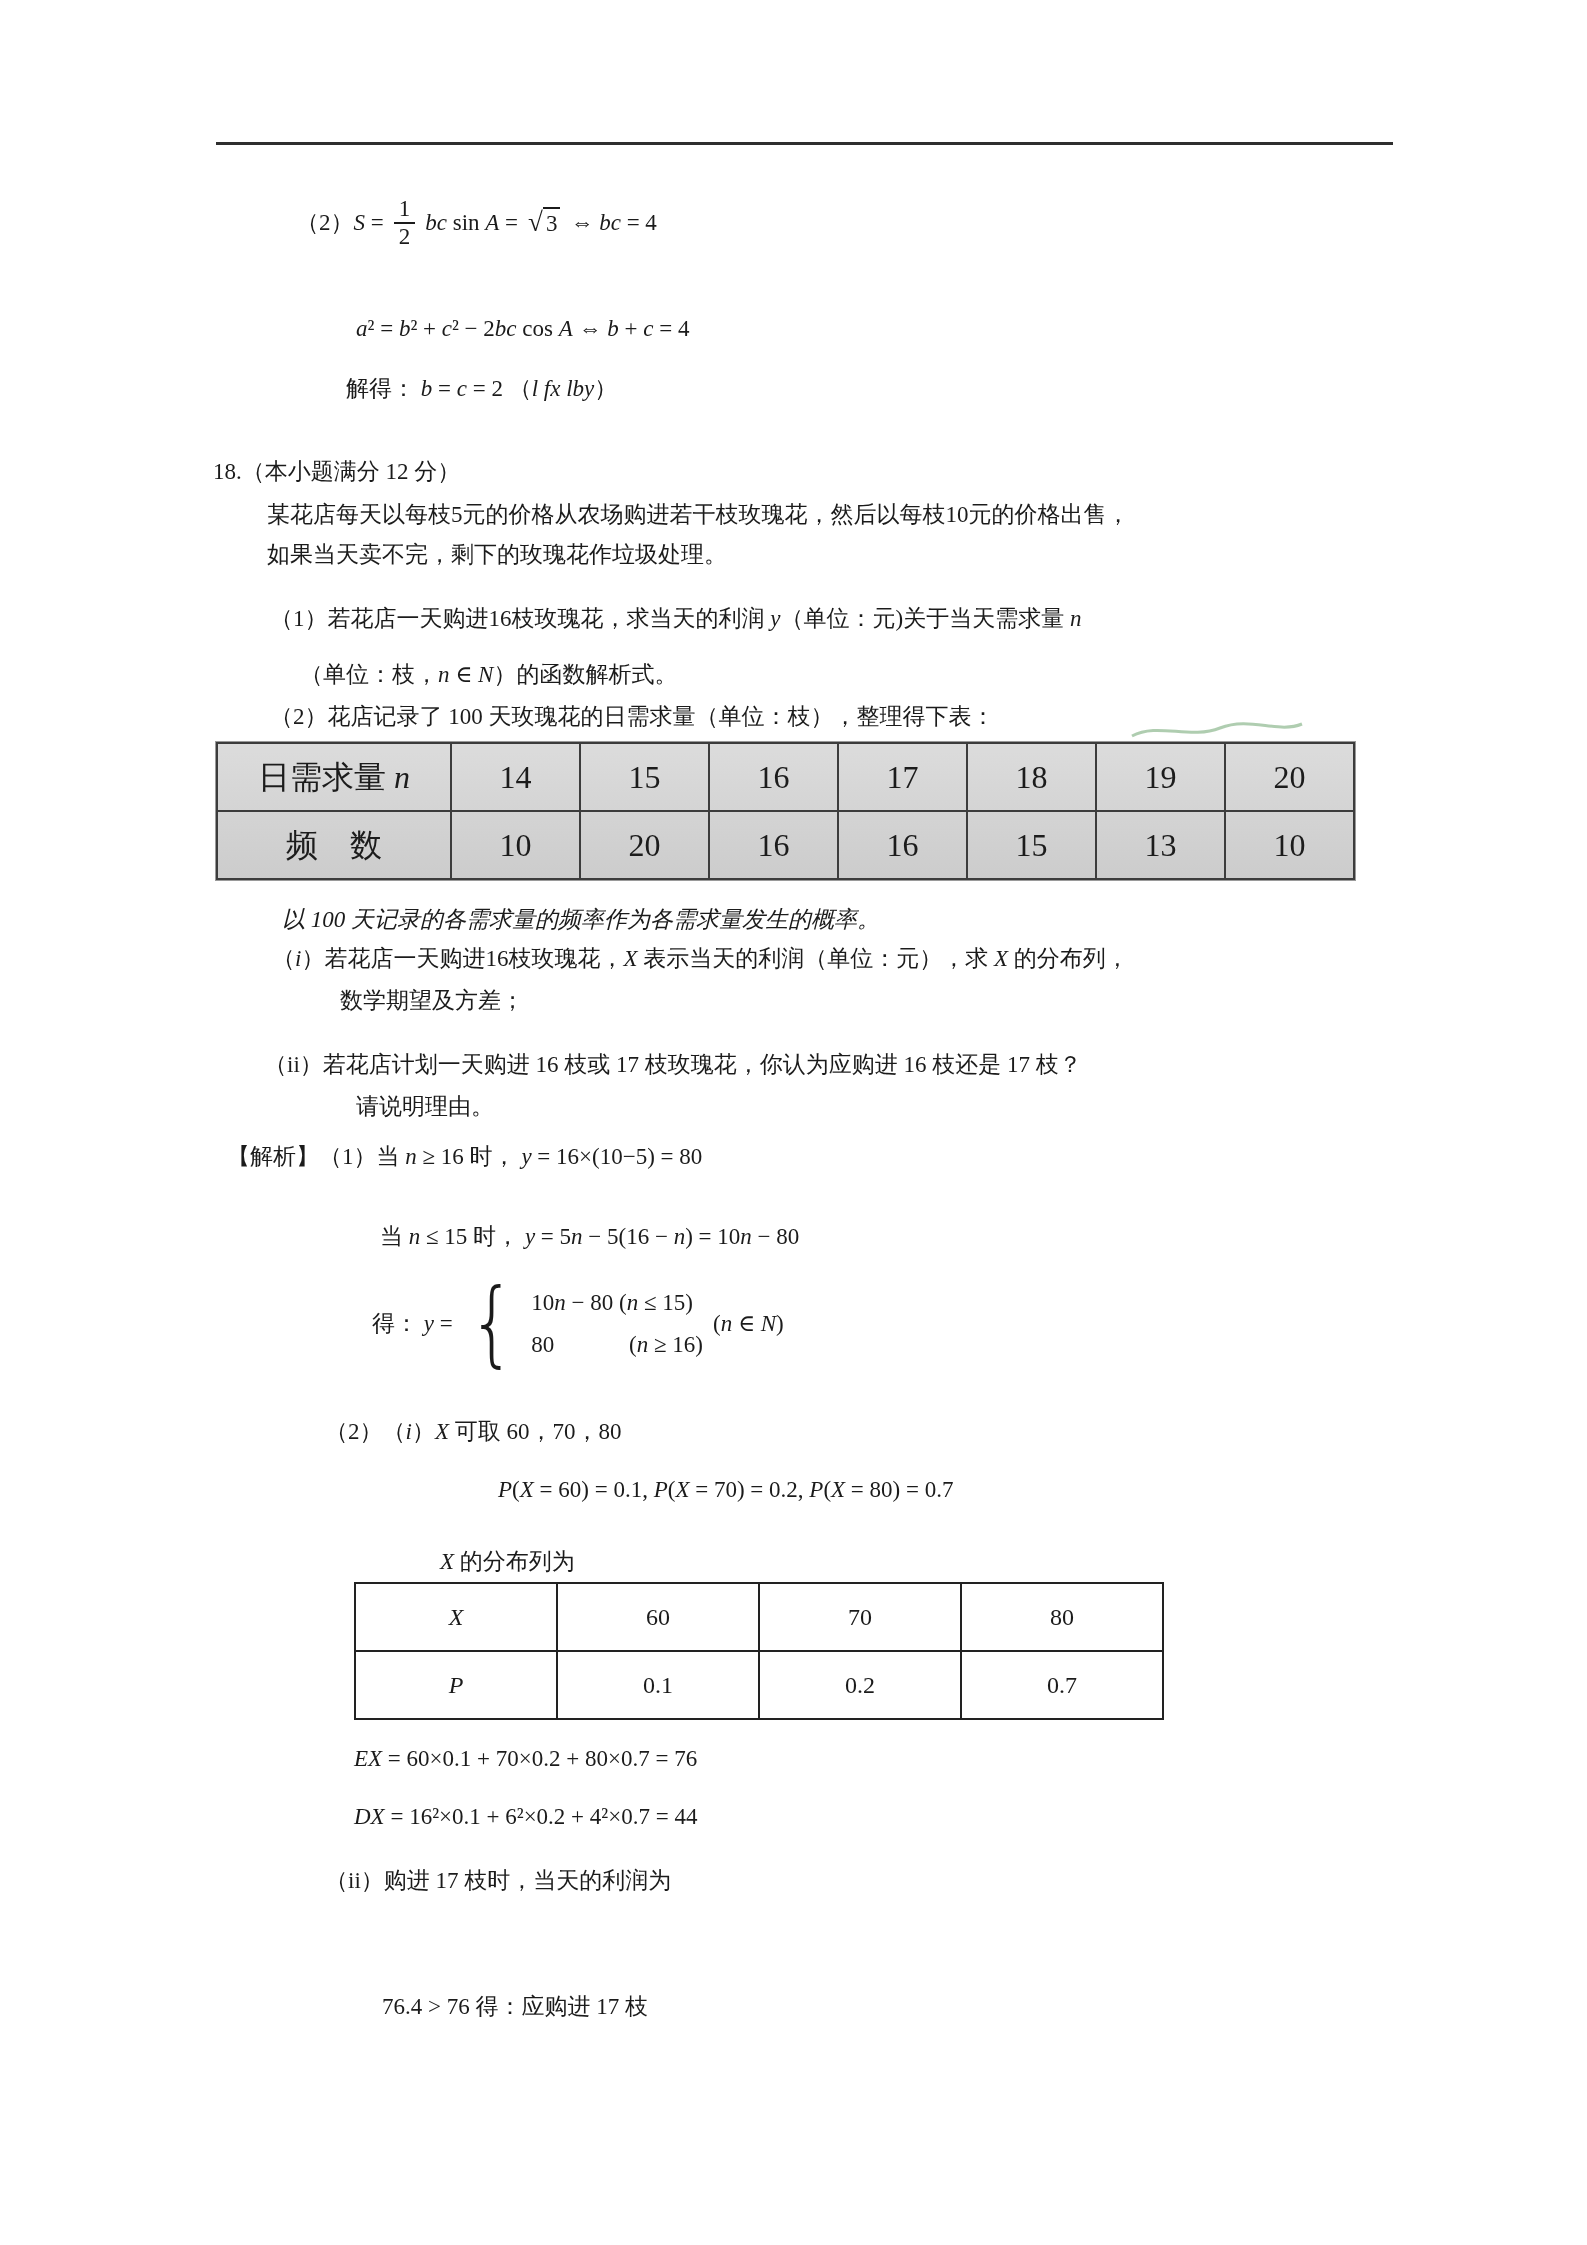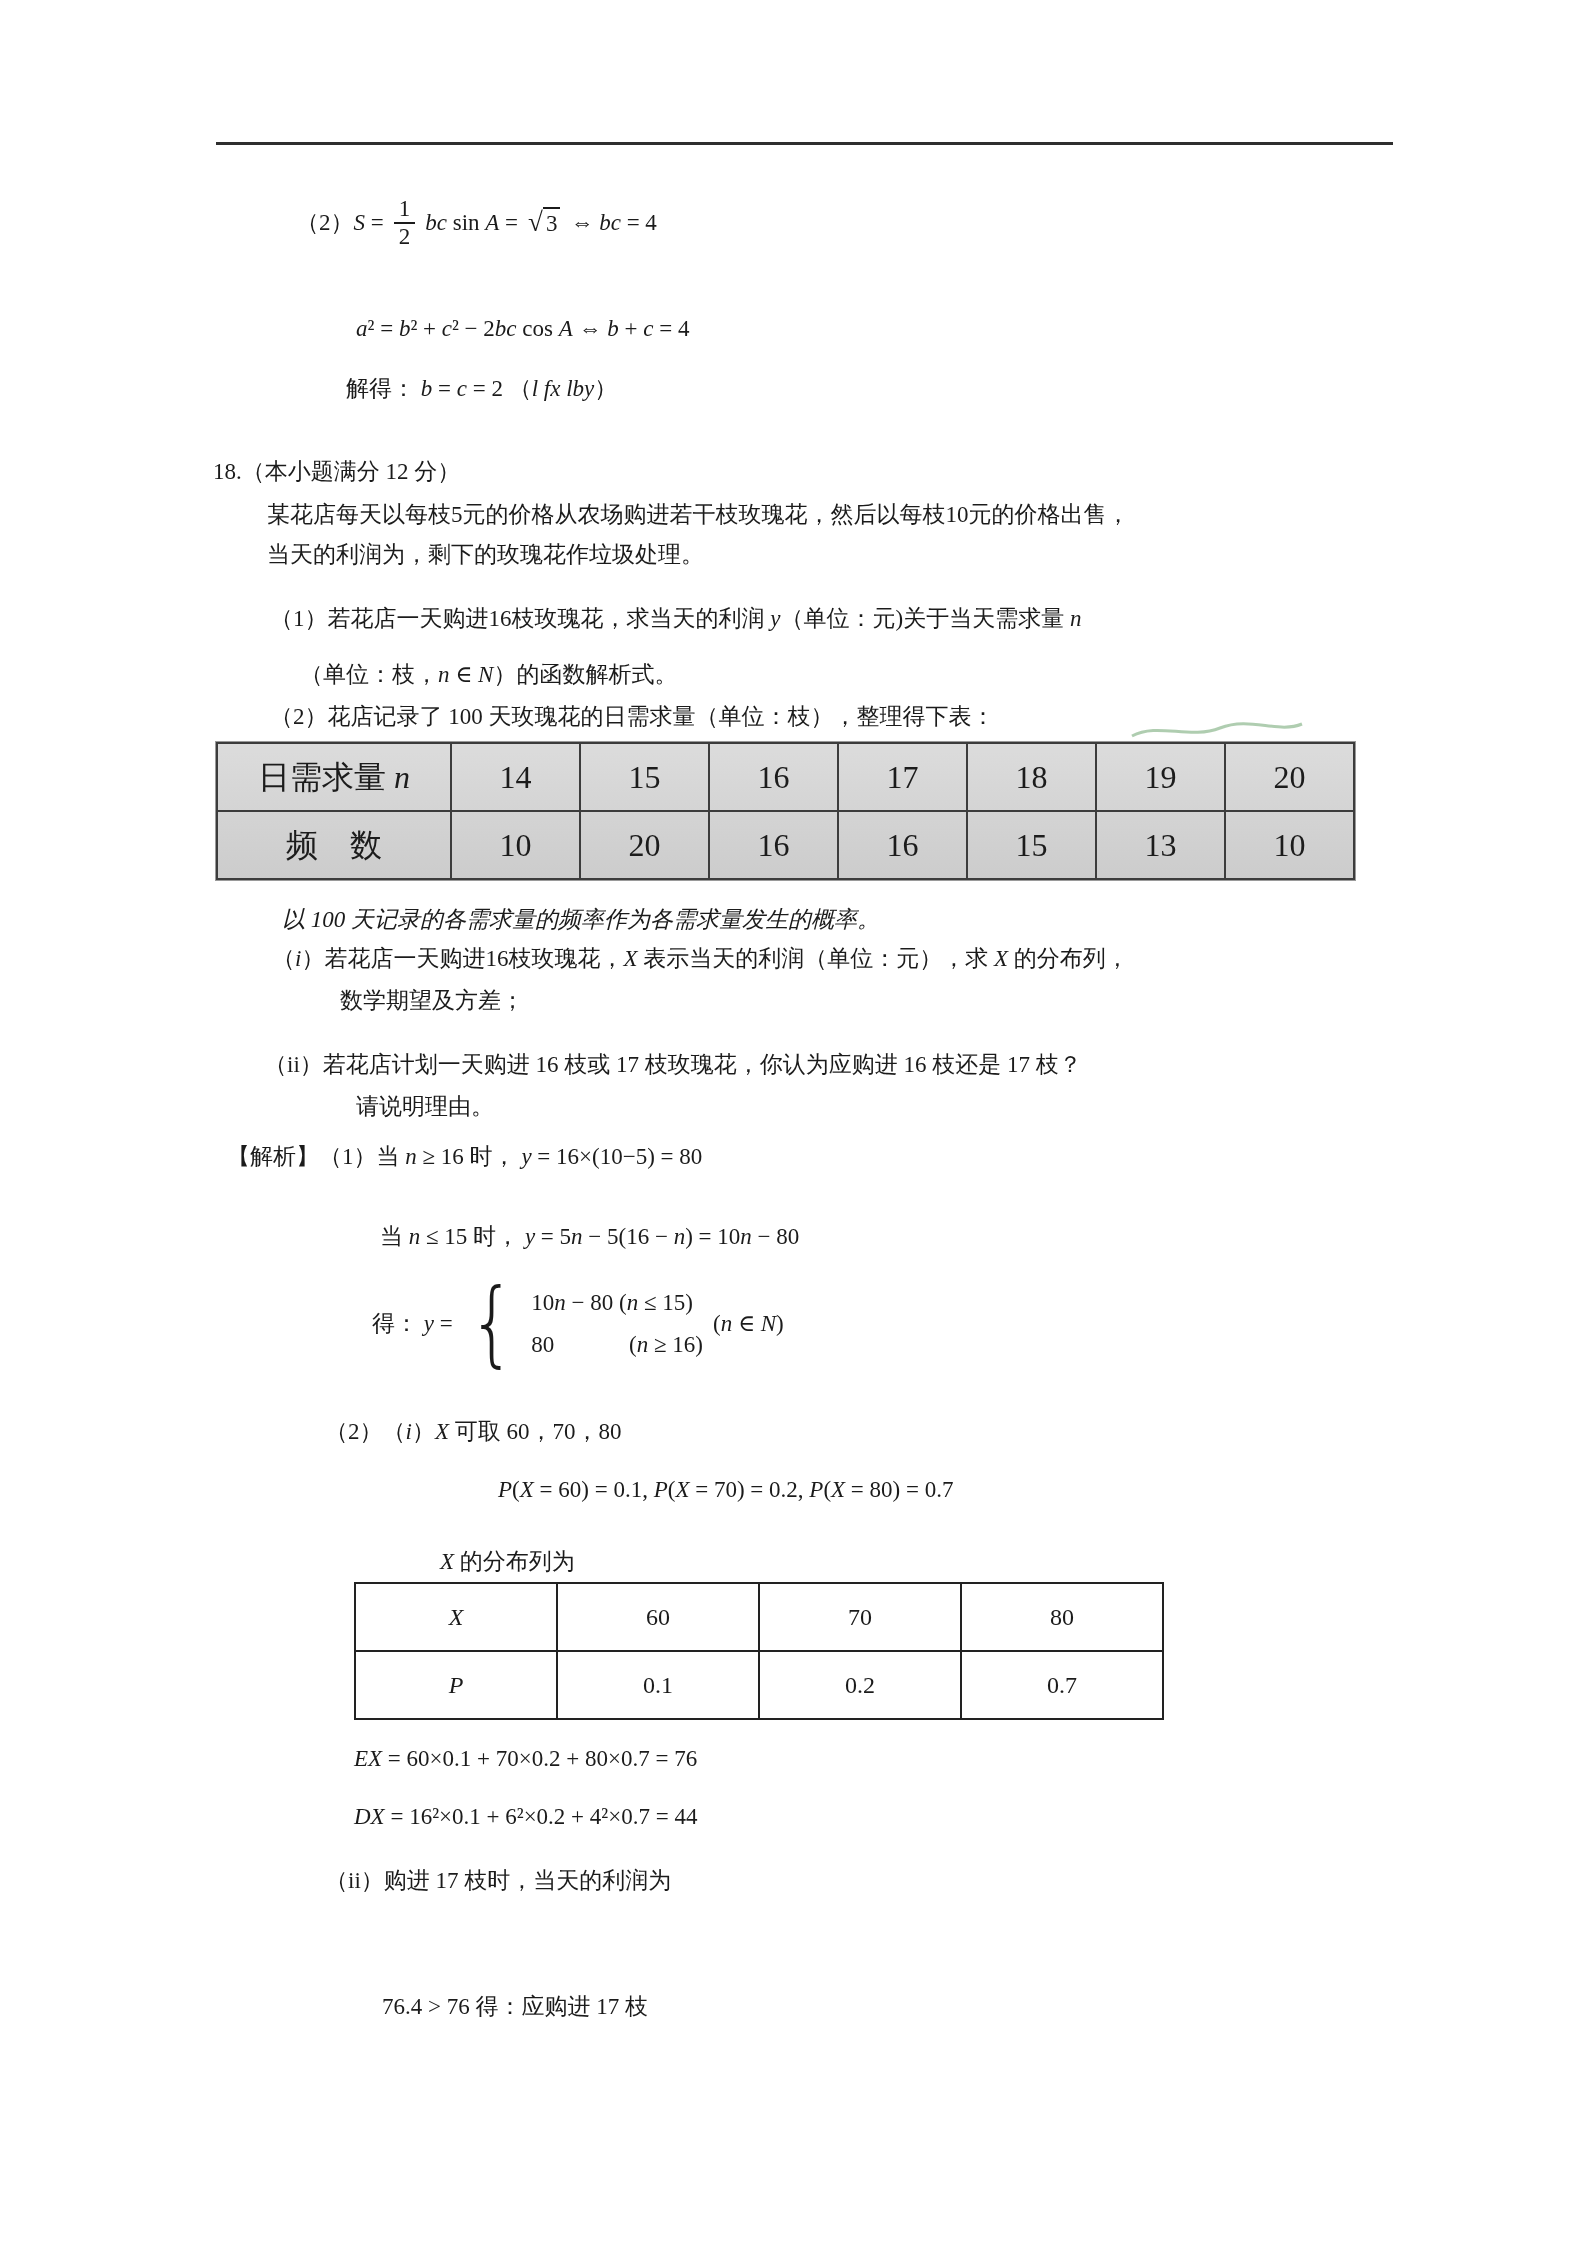--- a/index.html
+++ b/index.html
@@ -90,21 +90,21 @@
     </span>
     <span class="math">⇔ <i>bc</i> = 4</span>
   </div>
 
   <div class="block math" style="top:312px; left:356px;"><i>a</i>² = <i>b</i>² + <i>c</i>² − 2<i>bc</i> cos <i>A</i> ⇔ <i>b</i> + <i>c</i> = 4</div>
 
   <div class="block math" style="top:372px; left:346px;">解得： <i>b</i> = <i>c</i> = 2 （<i>l</i> <i>fx</i> <i>lby</i>）</div>
 
   <div class="block" style="top:455px; left:213px;">18.（本小题满分 12 分）</div>
   <div class="block" style="top:498px; left:267px;">某花店每天以每枝5元的价格从农场购进若干枝玫瑰花，然后以每枝10元的价格出售，</div>
-  <div class="block" style="top:538px; left:267px;">当天的利润为，剩下的玫瑰花作垃圾处理。</div>
+  <div class="block" style="top:538px; left:267px;">如果当天卖不完，剩下的玫瑰花作垃圾处理。</div>
   <div class="block math" style="top:602px; left:270px;">（1）若花店一天购进16枝玫瑰花，求当天的利润 <i>y</i>（单位：元)关于当天需求量 <i>n</i></div>
   <div class="block math" style="top:658px; left:300px;">（单位：枝，<i>n</i> ∈ <i>N</i>）的函数解析式。</div>
   <div class="block" style="top:700px; left:270px;">（2）花店记录了 100 天玫瑰花的日需求量（单位：枝），整理得下表：</div>
 
   <table class="demand-table block" style="top:742px; left:216px;">
     <tbody>
         <tr>
       <td class="math">日需求量 <i>n</i></td>
       <td>14</td>
       <td>15</td>

